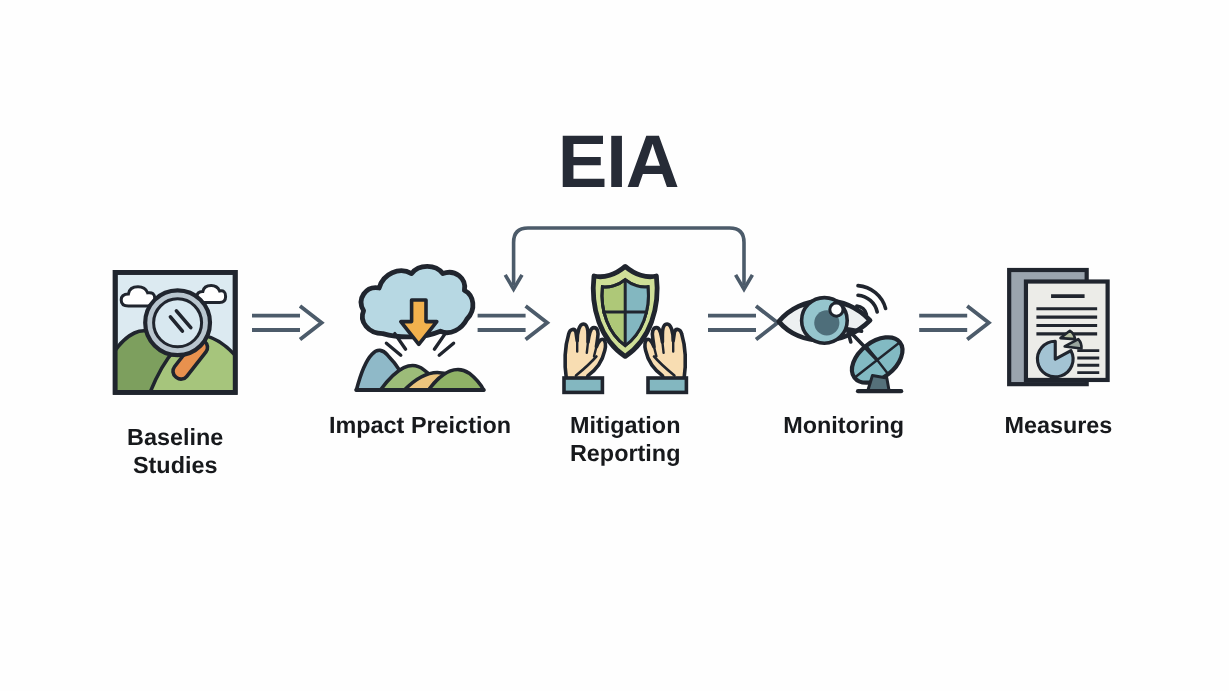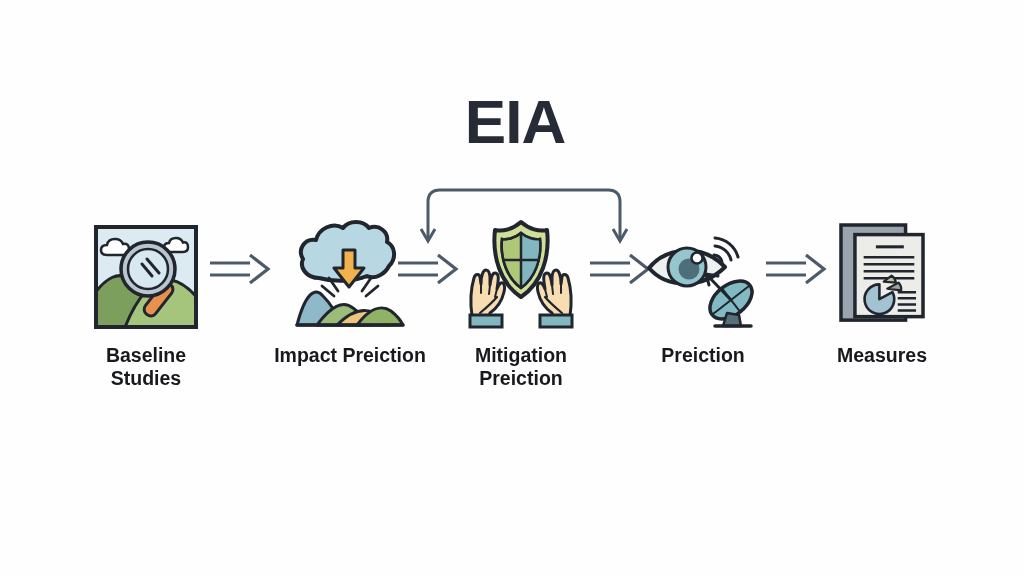--- a/index.html
+++ b/index.html
@@ -1,18 +1,18 @@
 <!DOCTYPE html>
 <html><head>
 <meta charset="utf-8">
 <style>
   html,body{margin:0;padding:0;background:#ffffff;}
   .canvas{position:relative;width:1024px;height:576px;background:#fefefef9;overflow:hidden;
           font-family:"Liberation Sans",sans-serif;}
-  .title{position:absolute;left:6px;right:0;top:86px;margin:0;text-align:center;
+  .title{position:absolute;left:6px;right:0;top:100px;margin:0;text-align:center;
          font-size:62px;font-weight:800;letter-spacing:-1px;color:#262b36;}
   .stage{position:absolute;top:204px;width:200px;display:flex;flex-direction:column;align-items:center;}
   .icon-box{height:128px;display:flex;align-items:flex-end;justify-content:center;}
   .stage-label{margin-top:12px;font-size:19.5px;font-weight:700;color:#17191c;text-align:center;
                line-height:1.18;white-space:pre-line;}
   .flow-arrow{position:absolute;top:252px;}
   .loop-arrow{position:absolute;left:418px;top:180px;}
   svg{display:block;}
 </style>
 </head>
@@ -21,21 +21,21 @@
 <div class="canvas">
 
   <h1 class="title">EIA</h1>
 
   <svg class="loop-arrow" width="212" height="72" viewBox="0 0 212 72" fill="none">
     <path d="M10,58 V22 Q10,10 22,10 H190 Q202,10 202,22 V58" stroke="#4c5b6a" stroke-width="3"></path>
     <polyline points="3,49 10,61 17,49" stroke="#4c5b6a" stroke-width="3" fill="none"></polyline>
     <polyline points="195,49 202,61 209,49" stroke="#4c5b6a" stroke-width="3" fill="none"></polyline>
   </svg>
 
-  <div class="stage" style="left:46px;">
+  <div class="stage" style="left:46px;gap:10px;">
     <div class="icon-box">
       <svg width="110" height="110" viewBox="0 0 110 110">
         <defs>
             <clipPath id="frame1">
               <rect x="5" y="5" width="100" height="100"></rect>
             </clipPath>
           </defs>
         <rect x="5" y="5" width="100" height="100" fill="#dceaf1" stroke="#20252e" stroke-width="4"></rect>
         <g clip-path="url(#frame1)">
           <path d="M2,74 C14,56 28,48 40,58 C50,66 58,80 64,110 L2,110 Z" fill="#7d9f5e" stroke="#20252e" stroke-width="3"></path>
@@ -106,21 +106,21 @@
           <path d="M13,100 C11,86 12,72 15,62 C16,58 20,57 21,61 L22,68 C22,60 24,54 27,54 C30,54 31,58 31,63 L31,69
                    C32,62 33,57 36,57 C39,57 40,61 39,66 L38,73 C40,68 42,66 44,67 C46,69 46,72 45,76
                    C43,85 38,92 31,97 L30,100 Z" fill="#f8ddb2" stroke="#20252e" stroke-width="3" stroke-linejoin="round"></path>
           <path d="M22,68 L22,77 M31,69 L30,78 M38,73 L36,81" stroke="#20252e" stroke-width="2" stroke-linecap="round"></path>
           <path d="M21,97 C27,92 33,87 38,81" stroke="#20252e" stroke-width="2.2" fill="none" stroke-linecap="round"></path>
           <rect x="11" y="99" width="32" height="12" fill="#83b7c0" stroke="#20252e" stroke-width="3"></rect>
         </g>
       </svg>
     </div>
     <div class="stage-label">Mitigation
-Preiction</div>
+Reporting</div>
   </div>
 
   <svg class="flow-arrow" style="left:588px;" width="64" height="34" viewBox="0 0 64 34" fill="none">
     <path d="M2,11 H42 M2,23 H42 M42,3 L60,17 L42,31" stroke="#4c5b6a" stroke-width="3.2"></path>
   </svg>
 
   <div class="stage" style="left:603px;">
     <div class="icon-box">
       <svg width="120" height="116" viewBox="0 0 120 116">
         <path d="M72,22 A26,26 0 0 1 95,41 M72,30 A18,18 0 0 1 88,44 M71,39 A9,9 0 0 1 79,46" stroke="#20252e" stroke-width="3" fill="none" stroke-linecap="round"></path>
@@ -131,21 +131,21 @@
         <g transform="rotate(-38 88 84)">
           <ellipse cx="88" cy="84" rx="24" ry="15" fill="#82bac3" stroke="#20252e" stroke-width="3.5"></ellipse>
           <path d="M64,84 H112 M88,69 V99" stroke="#20252e" stroke-width="2"></path>
         </g>
         <path d="M84,97 L96,99 L98,110 L80,110 Z" fill="#55707a" stroke="#20252e" stroke-width="2.5" stroke-linejoin="round"></path>
         <path d="M72,110 H108" stroke="#20252e" stroke-width="3.5" stroke-linecap="round"></path>
         <path d="M88,84 L64,59" stroke="#20252e" stroke-width="3" stroke-linecap="round"></path>
         <path d="M63,58 L75,60 M63,58 L66,69" stroke="#20252e" stroke-width="3" stroke-linecap="round"></path>
       </svg>
     </div>
-    <div class="stage-label">Preiction</div>
+    <div class="stage-label">Monitoring</div>
   </div>
 
   <svg class="flow-arrow" style="left:764px;" width="64" height="34" viewBox="0 0 64 34" fill="none">
     <path d="M2,11 H42 M2,23 H42 M42,3 L60,17 L42,31" stroke="#4c5b6a" stroke-width="3.2"></path>
   </svg>
 
   <div class="stage" style="left:782px;">
     <div class="icon-box">
       <svg width="96" height="118" viewBox="0 0 110 120">
         <rect x="8" y="5" width="74" height="109" fill="#9aa4ae" stroke="#20252e" stroke-width="4"></rect>

